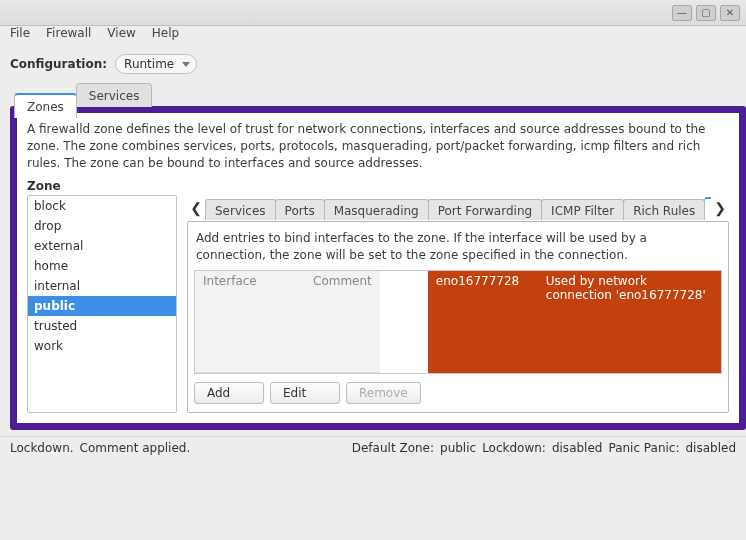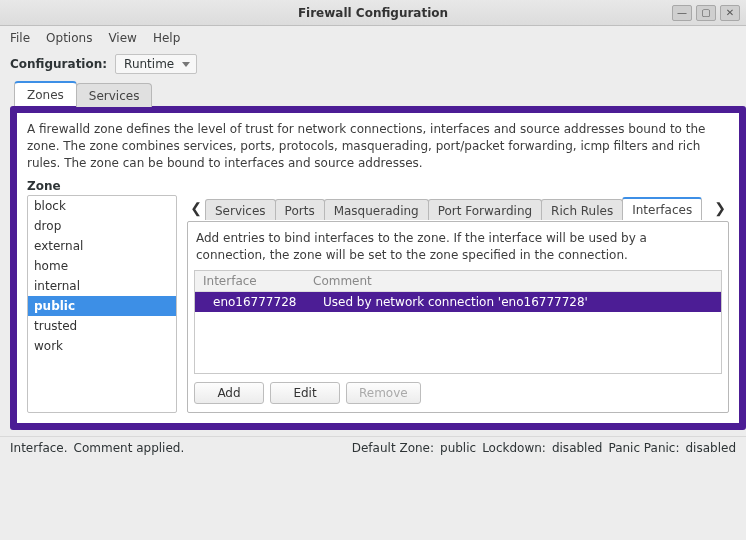--- a/index.html
+++ b/index.html
@@ -33,41 +33,41 @@
     background:#cfcfcf;
     border:1px solid #a8a8a8;
     border-radius:2px;
     display:flex; align-items:center; justify-content:center;
     font-size:10px; color:#555;
   }
   
   .menubar {
     height:24px;
     display:flex;
-    align-items:center;
+    align-items:flex-start;
     padding:0 10px;
     gap:16px;
     background:#ededed;
   }
   .menubar span { color:#444; }
   
   .configrow {
     display:flex;
     align-items:center;
     padding:4px 10px 6px 10px;
     gap:8px;
   }
   .configrow .label { font-weight:bold; }
   .combo {
     display:flex;
     align-items:center;
     gap:8px;
     background:#f7f7f7;
     border:1px solid #c3c3c3;
-    border-radius:2px;
+    border-radius:10px;
     padding:2px 6px 2px 8px;
     min-width:80px;
   }
   .combo .chev {
     width:0;height:0;border-left:4px solid transparent;border-right:4px solid transparent;border-top:5px solid #777;
   }
   
   .outer-tabs {
     display:flex;
     align-items:flex-end;
@@ -84,21 +84,21 @@
     background:#e0e0e0;
     color:#444;
     margin-right:-1px;
     position:relative;
     top:1px;
   }
   .outer-tab.active {
     background:#fff;
     border-top:2px solid #3d8fe6;
     z-index:2;
-    top:0;
+    top:12px;
   }
   .outer-panel {
     margin:0 0 6px 10px;
     background:#fff;
     border:7px solid #4c1d95;
     border-radius:3px;
     padding:8px 10px 10px 10px;
     height:324px;
     display:flex;
     flex-direction:column;
@@ -186,48 +186,47 @@
     display:flex;
     flex-direction:column;
     padding:6px 6px 8px 6px;
   }
   .iface-desc { color:#3d3d3d; line-height:1.4; padding:2px 2px 6px 2px; }
   .iface-table {
     flex:1;
     border:1px solid #c9c9c9;
     background:#fff;
     display:flex;
-    flex-direction:column;
+    flex-direction:row;
     overflow:hidden;
+    gap:48px;
   }
   .iface-head {
     display:flex;
     background:#f2f2f2;
     color:#888;
     border-bottom:1px solid #ddd;
   }
   .iface-head div, .iface-row span {
     padding:3px 8px;
   }
   .col-if { width:110px; }
   .col-cm { flex:1; }
   .iface-row {
     display:flex;
-    background:#4c1d95;
+    background:#c2410c;
     color:#fff;
-    padding-left:10px;
   }
   .btnrow {
     display:flex;
     gap:6px;
     padding-top:8px;
   }
   .btn {
     min-width:70px;
-    text-align:center;
     padding:3px 12px;
     background:linear-gradient(#fdfdfd,#ececec);
     border:1px solid #bdbdbd;
     border-radius:3px;
     color:#333;
   }
   .btn.disabled { color:#aaa; }
   
   .statusbar {
     height:22px;
@@ -240,31 +239,30 @@
     gap:6px;
   }
   .statusbar .left { display:flex; gap:6px; }
   .statusbar .spacer { flex:1; }
   .statusbar b { font-weight:normal; }
 </style>
 </head>
 <body>
 
 <div class="titlebar">
-  <div class="title">Firewall Configuration</div>
   <div class="winbtns">
     <div class="winbtn">—</div>
     <div class="winbtn">▢</div>
     <div class="winbtn">✕</div>
   </div>
 </div>
 
 <div class="menubar">
   <span>File</span>
-  <span>Options</span>
+  <span>Firewall</span>
   <span>View</span>
   <span>Help</span>
 </div>
 
 <div class="configrow">
   <span class="label">Configuration:</span>
   <div class="combo">
     <span>Runtime</span>
     <span class="chev"></span>
   </div>
@@ -293,20 +291,21 @@
     </div>
 
     <div class="rightcol">
       <div class="innertab-row">
         <div class="arrow">❮</div>
         <div class="innertabs">
           <div class="innertab">Services</div>
           <div class="innertab">Ports</div>
           <div class="innertab">Masquerading</div>
           <div class="innertab">Port Forwarding</div>
+          <div class="innertab">ICMP Filter</div>
           <div class="innertab">Rich Rules</div>
           <div class="innertab active">Interfaces</div>
         </div>
         <div class="arrow">❯</div>
       </div>
 
       <div class="innerpanel">
         <div class="iface-desc">Add entries to bind interfaces to the zone. If the interface will be used by a connection, the zone will be set to the zone specified in the connection.</div>
         <div class="iface-table">
           <div class="iface-head">
@@ -323,21 +322,21 @@
           <div class="btn">Edit</div>
           <div class="btn disabled">Remove</div>
         </div>
       </div>
     </div>
   </div>
 </div>
 
 <div class="statusbar">
   <div class="left">
-    <span>Interface.</span>
+    <span>Lockdown.</span>
     <span>Comment applied.</span>
   </div>
   <div class="spacer"></div>
   <span><b>Default Zone:</b></span>
   <span>public</span>
   <span><b>Lockdown:</b></span>
   <span>disabled</span>
   <span><b>Panic Panic:</b></span>
   <span>disabled</span>
 </div>

